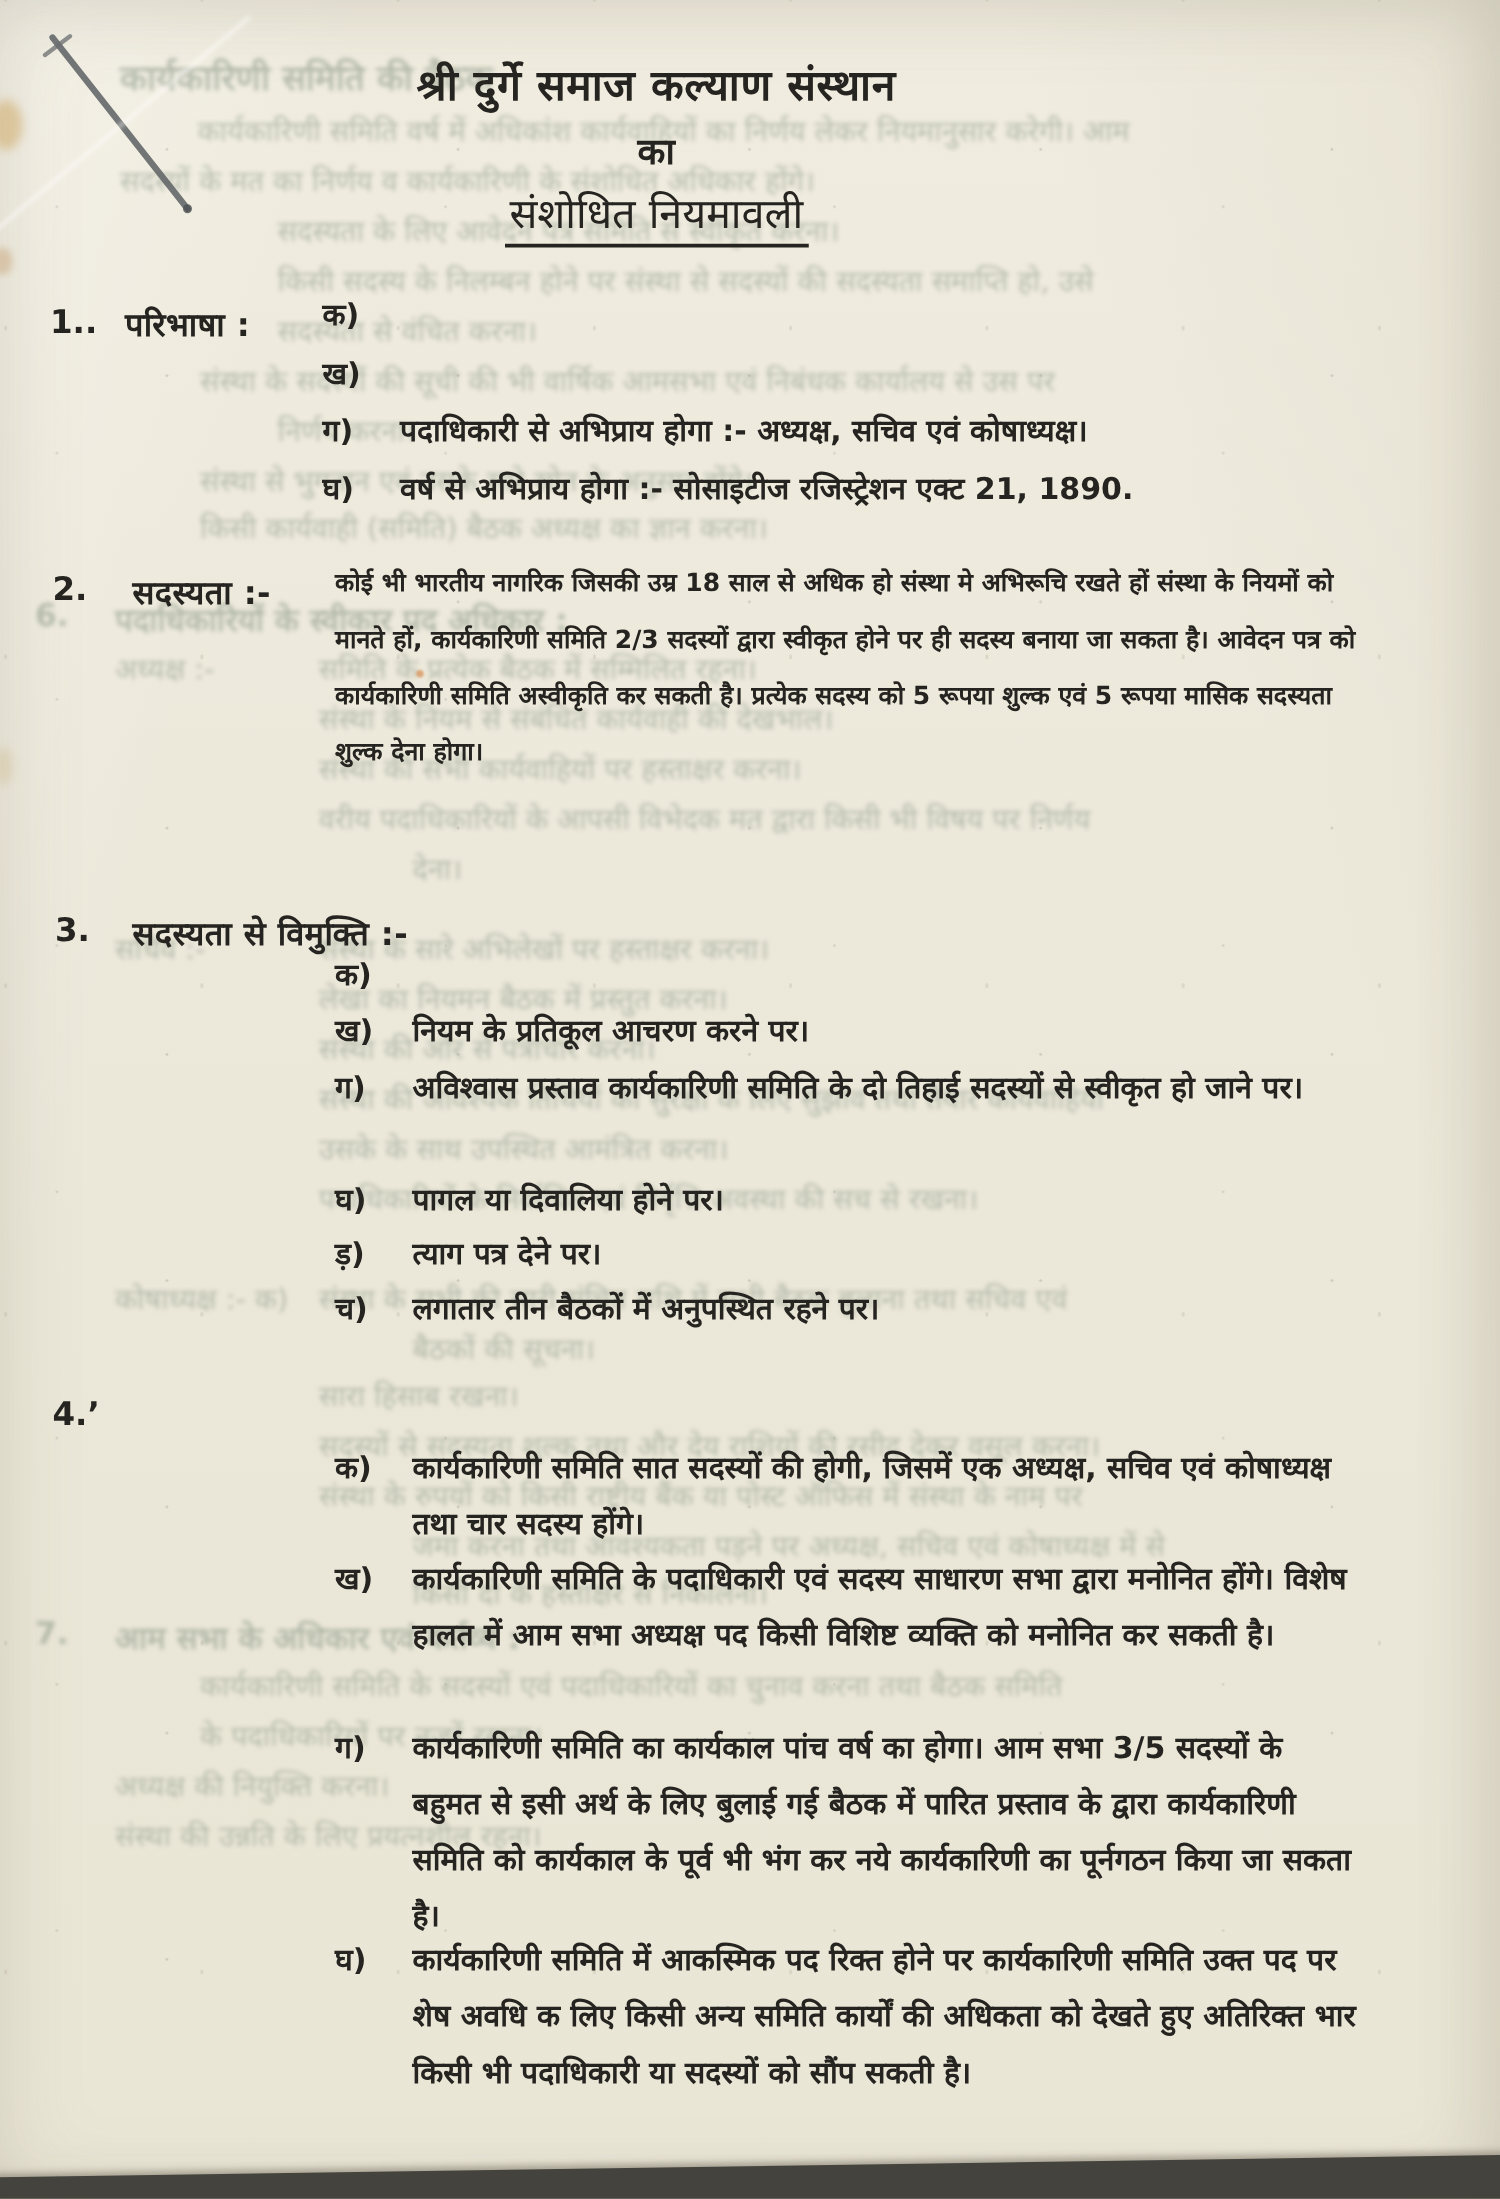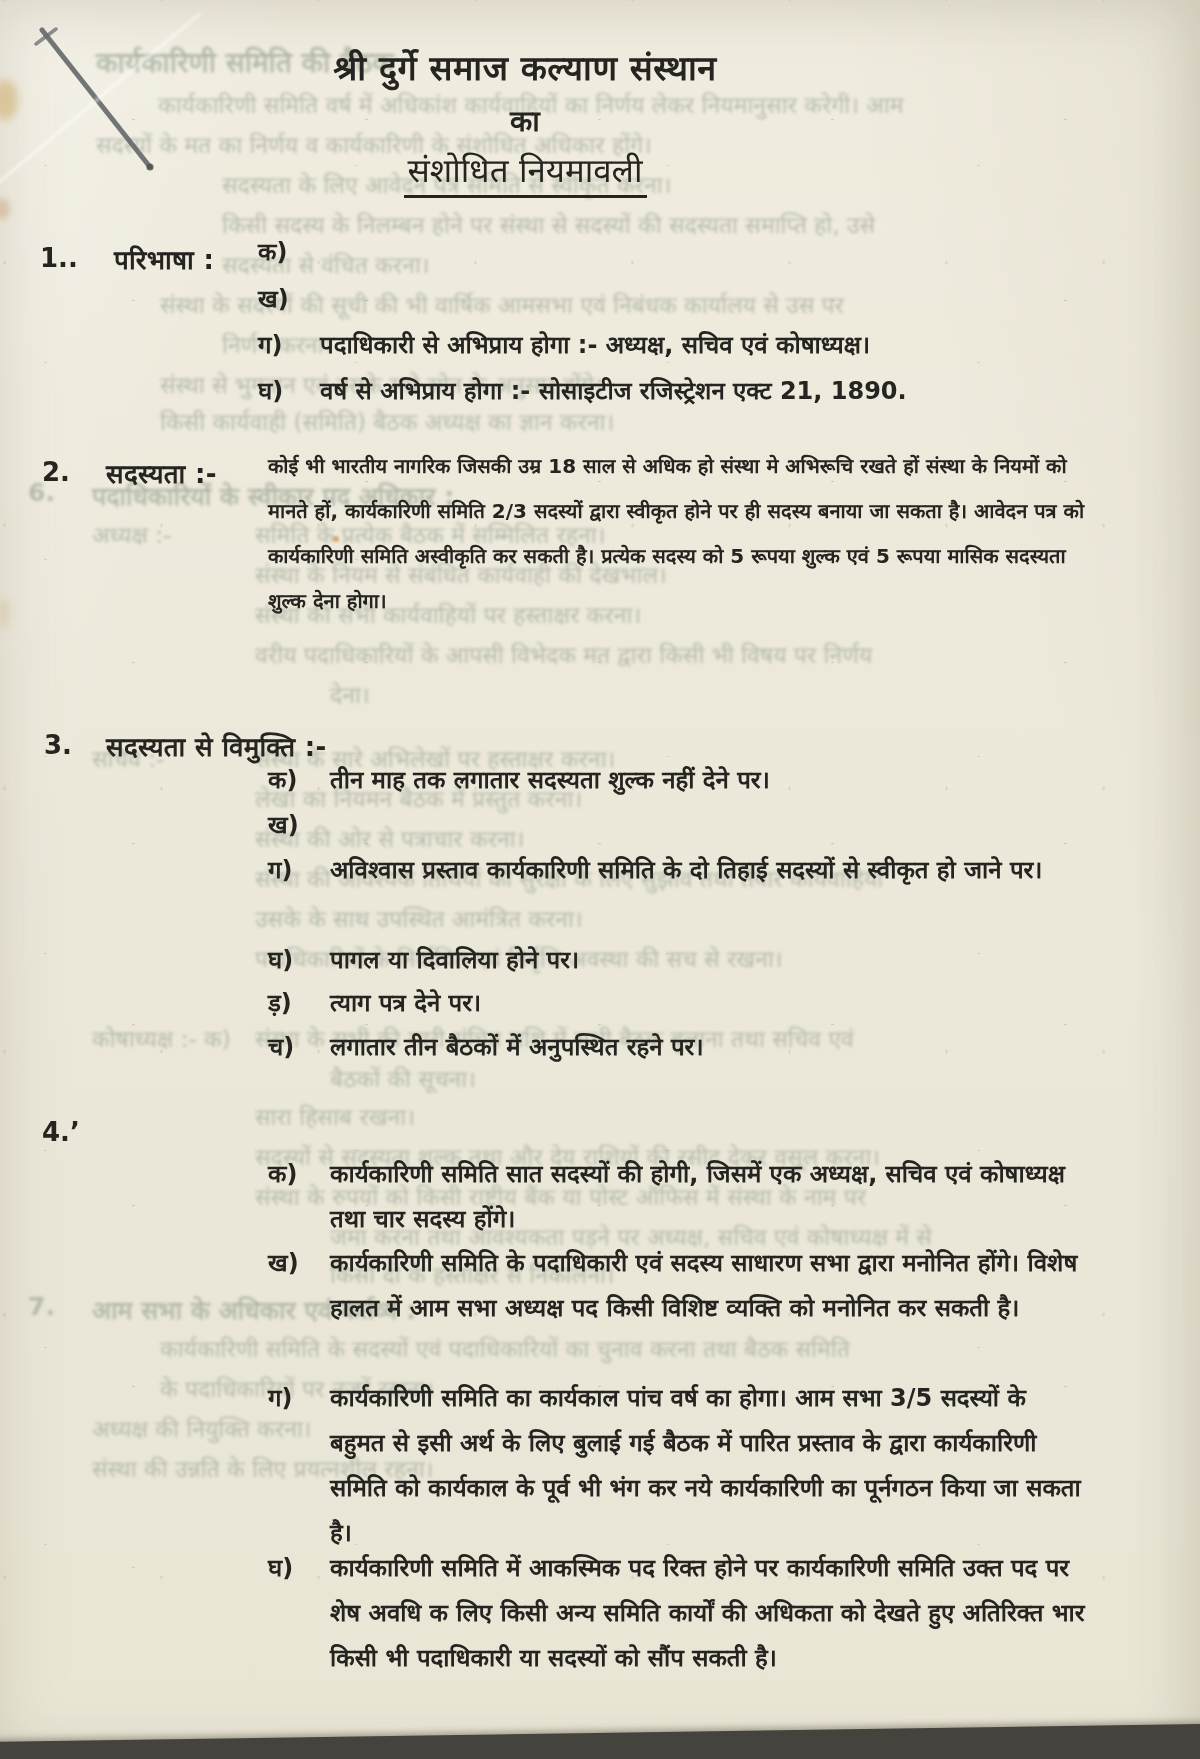--- a/index.html
+++ b/index.html
@@ -131,21 +131,21 @@
 
   <div class="content">
 
     <div class="title">
       <div class="t1">श्री दुर्गे समाज कल्याण संस्थान</div>
       <div class="t2">का</div>
       <div class="t3wrap"><span class="t3">संशोधित नियमावली</span></div>
     </div>
 
     <span class="secnum" style="left:40px;top:243px">1..</span>
-    <span class="sechead" style="left:114px;top:241px">परिभाषा :</span>
+    <span class="sechead" style="left:100px;top:241px">परिभाषा :</span>
     <div class="item nowrap" style="left:258px;top:230px">
       <span class="ilabel">क)</span>
     </div>
     <div class="item nowrap" style="left:258px;top:277px">
       <span class="ilabel">ख)</span>
     </div>
     <div class="item nowrap" style="left:258px;top:323px">
       <span class="ilabel">ग)</span>
       <span class="itext">पदाधिकारी से अभिप्राय होगा :- अध्यक्ष, सचिव एवं कोषाध्यक्ष।</span>
     </div>
@@ -155,24 +155,24 @@
     </div>
 
     <span class="secnum" style="left:42px;top:457px">2.</span>
     <span class="sechead" style="left:106px;top:455px">सदस्यता :-</span>
     <div class="body2" style="left:268px;top:444px">कोई भी भारतीय नागरिक जिसकी उम्र 18 साल से अधिक हो संस्था मे अभिरूचि रखते हों संस्था के नियमों को मानते हों, कार्यकारिणी समिति 2/3 सदस्यों द्वारा स्वीकृत होने पर ही सदस्य बनाया जा सकता है। आवेदन पत्र को कार्यकारिणी समिति अस्वीकृति कर सकती है। प्रत्येक सदस्य को 5 रूपया शुल्क एवं 5 रूपया मासिक सदस्यता शुल्क देना होगा।</div>
 
     <span class="secnum" style="left:44px;top:730px">3.</span>
     <span class="sechead" style="left:106px;top:728px">सदस्यता से विमुक्ति :-</span>
     <div class="item nowrap" style="left:268px;top:758px">
       <span class="ilabel">क)</span>
-      <span class="itext">तीन माह तक लगातार सदस्यता शुल्क नहीं देने पर।</span>
     </div>
     <div class="item nowrap" style="left:268px;top:803px">
       <span class="ilabel">ख)</span>
+      <span class="itext">नियम के प्रतिकूल आचरण करने पर।</span>
     </div>
     <div class="item w755" style="left:268px;top:848px">
       <span class="ilabel">ग)</span>
       <span class="itext">अविश्वास प्रस्ताव कार्यकारिणी समिति के दो तिहाई सदस्यों से स्वीकृत हो जाने पर।</span>
     </div>
     <div class="item nowrap" style="left:268px;top:938px">
       <span class="ilabel">घ)</span>
       <span class="itext">पागल या दिवालिया होने पर।</span>
     </div>
     <div class="item nowrap" style="left:268px;top:981px">

